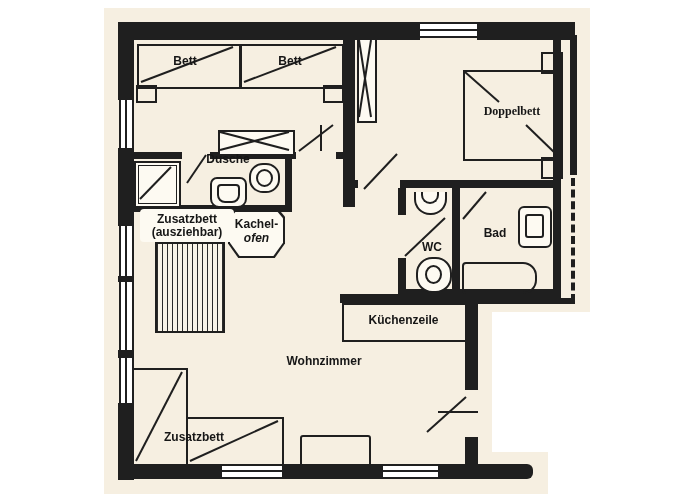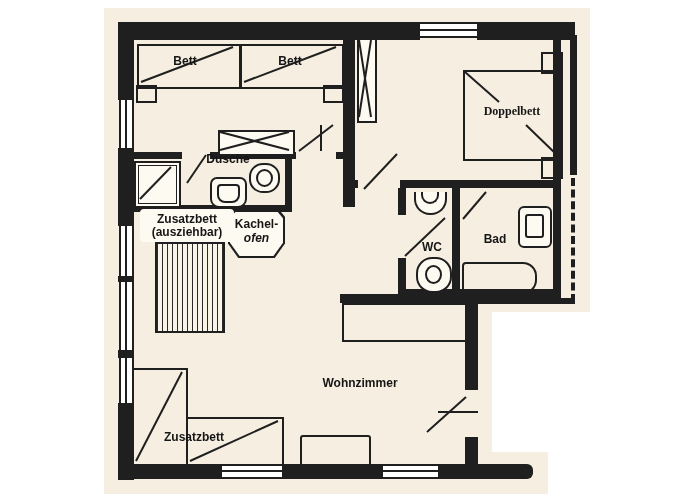--- a/index.html
+++ b/index.html
@@ -153,17 +153,18 @@
 
   <div class="lbl" style="left:155px;top:54px;width:60px;">Bett</div>
   <div class="lbl" style="left:260px;top:54px;width:60px;">Bett</div>
   <div class="lbl" style="left:466px;top:104px;width:92px;font-family:Liberation Serif, serif;">Doppelbett</div>
   <div class="lbl" style="left:203px;top:152px;width:50px;">Dusche</div>
   <div class="lbl" style="left:142px;top:212px;width:90px;">Zusatzbett</div>
   <div class="lbl" style="left:142px;top:225px;width:90px;">(ausziehbar)</div>
   <div class="lbl" style="left:230px;top:217px;width:53px;">Kachel-</div>
   <div class="lbl" style="left:230px;top:231px;width:53px;font-style:italic;">ofen</div>
   <div class="lbl" style="left:414px;top:240px;width:36px;text-align:right;">WC</div>
-  <div class="lbl" style="left:478px;top:232px;width:34px;">Bad</div>
-  <div class="lbl" style="left:278px;top:376px;width:92px;margin-left:36px;">Wohnzimmer</div>
+  <div class="lbl" style="left:478px;top:226px;width:34px;">Bad</div>
+  <div class="lbl" style="left:344px;top:313px;width:119px;">Küchenzeile</div>
+  <div class="lbl" style="left:278px;top:354px;width:92px;">Wohnzimmer</div>
   <div class="lbl" style="left:155px;top:430px;width:78px;">Zusatzbett</div>
 
 </div>
 
 </body></html>

